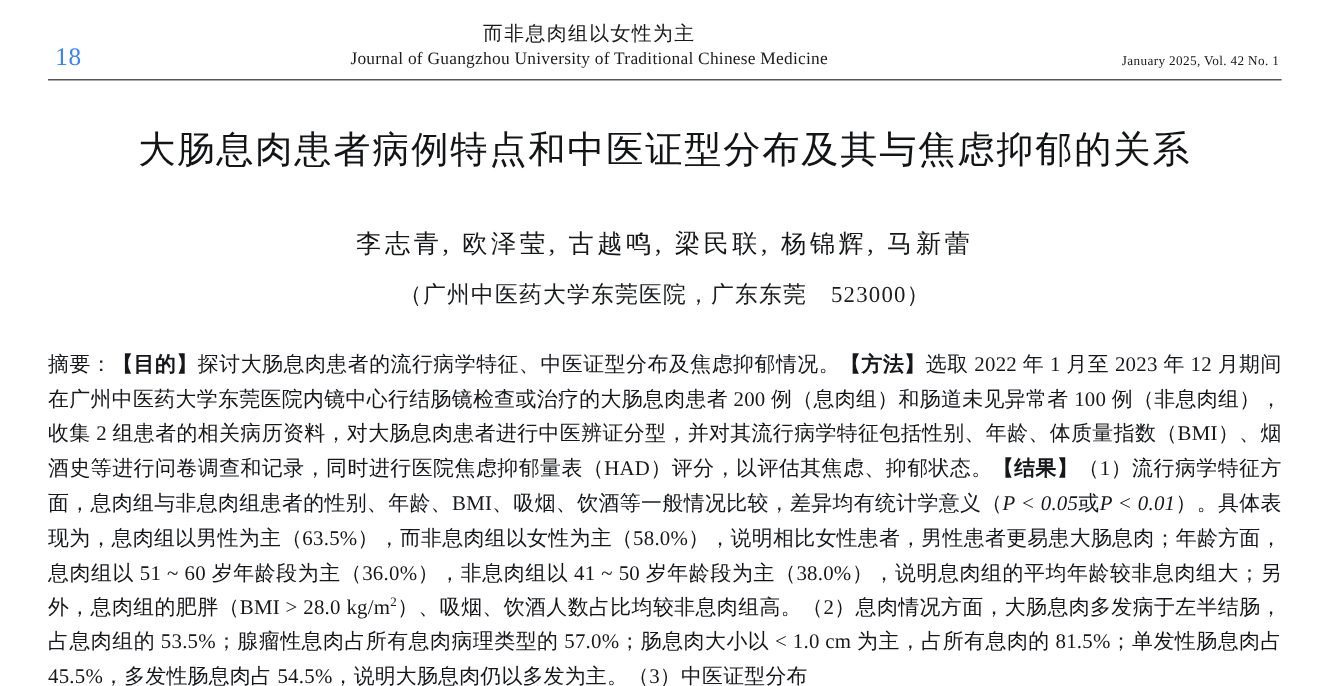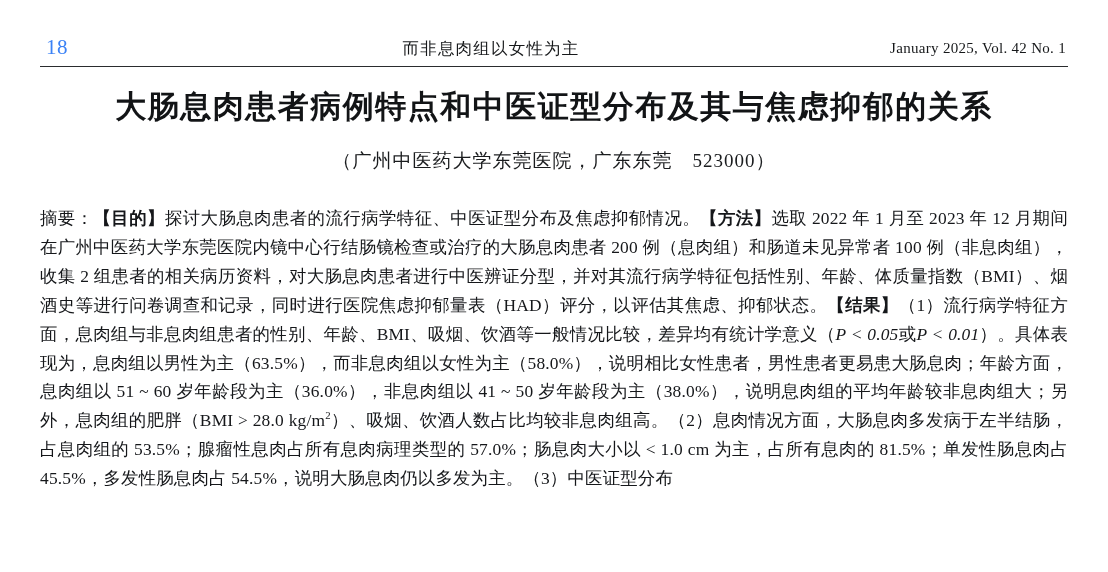--- a/index.html
+++ b/index.html
@@ -60,37 +60,37 @@
     width: 250px;
     text-align: right;
     line-height: 1.45;
     padding-right: 2px;
   }
   .issue .cn {
     font-size: 15.5px;
     letter-spacing: 0.6px;
   }
   .issue .en {
-    font-size: 15px;
+    font-size: 11px;
     letter-spacing: 0.3px;
     white-space: nowrap;
   }
   .rule {
     margin-top: 6px;
     border-top: 1.4px solid #2a2c2e;
     height: 0;
   }
 
   
   .title {
-    margin-top: 20px;
+    margin-top: 38px;
     text-align: center;
     font-size: 31px;
     letter-spacing: 1.5px;
-    font-weight: 700;
+    font-weight: 400;
     color: #121416;
     line-height: 1.3;
   }
   .authors {
     margin-top: 44px;
     text-align: center;
     font-size: 21px;
     letter-spacing: 3px;
     color: #16181a;
   }
@@ -128,30 +128,32 @@
 </style>
 </head>
 <body>
 
 <div class="page">
 
   <div class="runhead">
     <div class="folio">18</div>
     <div class="journal">
       <div class="cn">而非息肉组以女性为主</div>
+      <div class="en">Journal of Guangzhou University of Traditional Chinese Medicine</div>
     </div>
     <div class="issue">
       <div class="en">January 2025, Vol. 42  No. 1</div>
     </div>
   </div>
 
   <div class="rule"></div>
 
   <h1 class="title">大肠息肉患者病例特点和中医证型分布及其与焦虑抑郁的关系</h1>
 
+  <div class="authors">李志青, 欧泽莹, 古越鸣, 梁民联, 杨锦辉, 马新蕾</div>
 
   <div class="affiliation">（广州中医药大学东莞医院，广东东莞　523000）</div>
 
   <div class="abstract">
     <span class="label">摘要：</span><span class="bracket-label">【目的】</span><span>探讨大肠息肉患者的流行病学特征、中医证型分布及焦虑抑郁情况。</span><span class="bracket-label">【方法】</span><span>选取 2022 年 1 月至 2023 年 12 月期间在广州中医药大学东莞医院内镜中心行结肠镜检查或治疗的大肠息肉患者 200 例（息肉组）和肠道未见异常者 100 例（非息肉组），收集 2 组患者的相关病历资料，对大肠息肉患者进行中医辨证分型，并对其流行病学特征包括性别、年龄、体质量指数（BMI）、烟酒史等进行问卷调查和记录，同时进行医院焦虑抑郁量表（HAD）评分，以评估其焦虑、抑郁状态。</span><span class="bracket-label">【结果】</span><span>（1）流行病学特征方面，息肉组与非息肉组患者的性别、年龄、BMI、吸烟、饮酒等一般情况比较，差异均有统计学意义（</span><span class="nowrapunit">P &lt; 0.05</span><span>或</span><span class="nowrapunit">P &lt; 0.01</span><span>）。具体表现为，息肉组以男性为主（63.5%），而非息肉组以女性为主（58.0%），说明相比女性患者，男性患者更易患大肠息肉；年龄方面，息肉组以 51 ~ 60 岁年龄段为主（36.0%），非息肉组以 41 ~ 50 岁年龄段为主（38.0%），说明息肉组的平均年龄较非息肉组大；另外，息肉组的肥胖（BMI &gt; 28.0 kg/m</span><sup>2</sup><span>）、吸烟、饮酒人数占比均较非息肉组高。（2）息肉情况方面，大肠息肉多发病于左半结肠，占息肉组的 53.5%；腺瘤性息肉占所有息肉病理类型的 57.0%；肠息肉大小以 &lt; 1.0 cm 为主，占所有息肉的 81.5%；单发性肠息肉占 45.5%，多发性肠息肉占 54.5%，说明大肠息肉仍以多发为主。（3）中医证型分布</span>
   </div>
 
 </div>
 
 </body></html>

